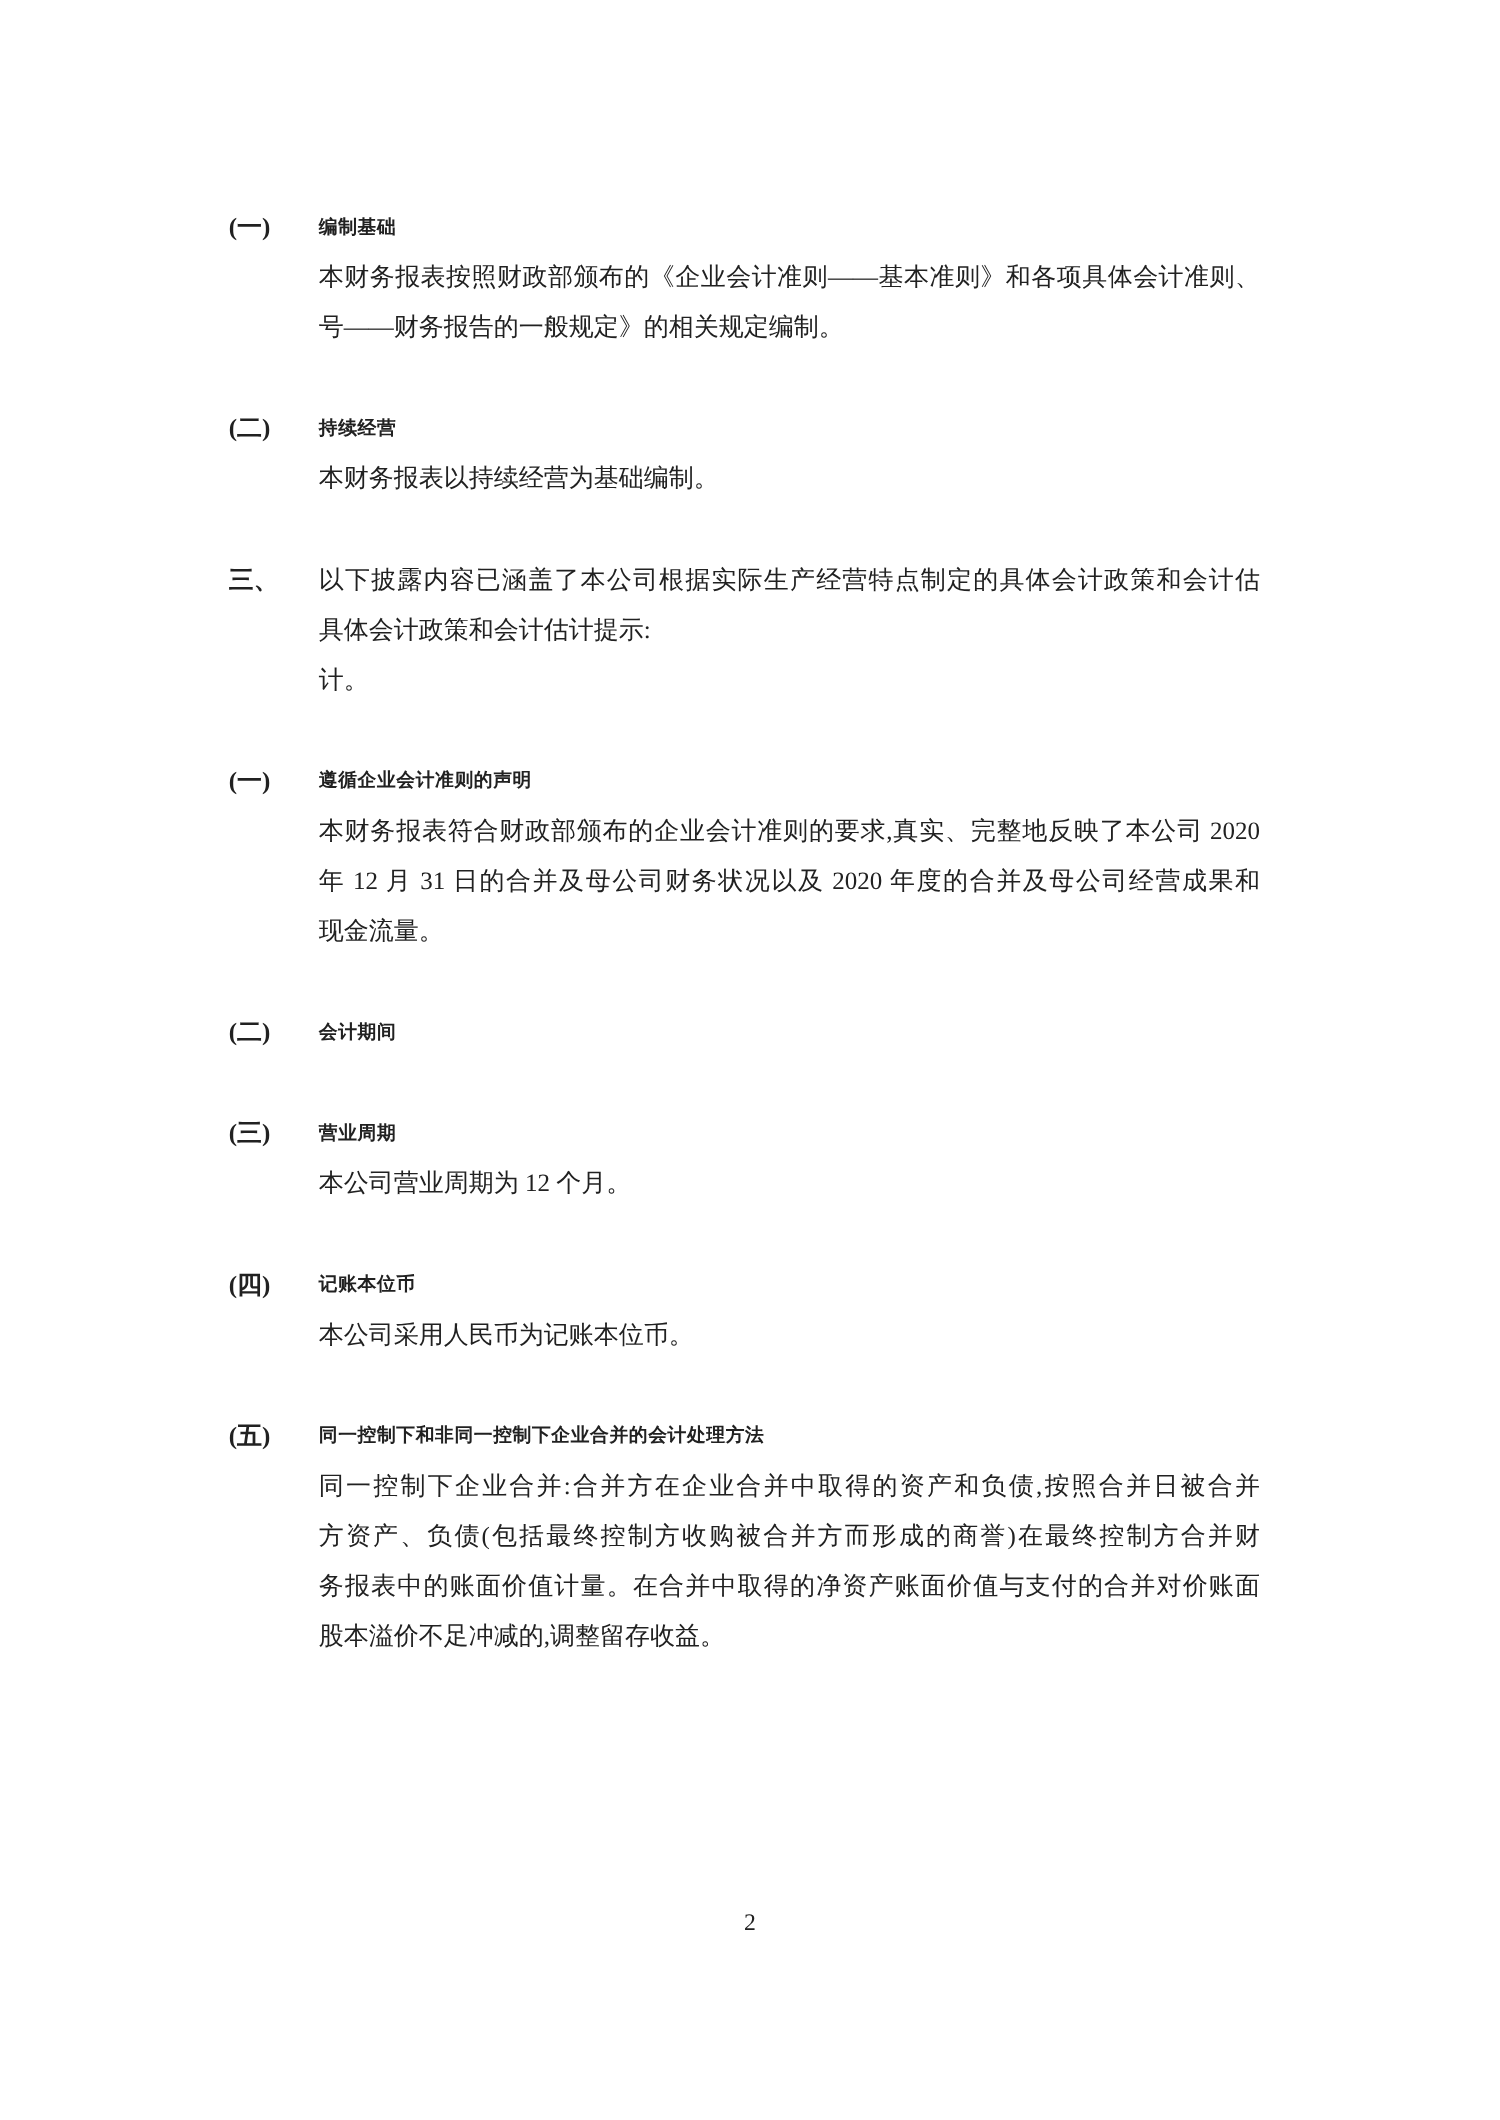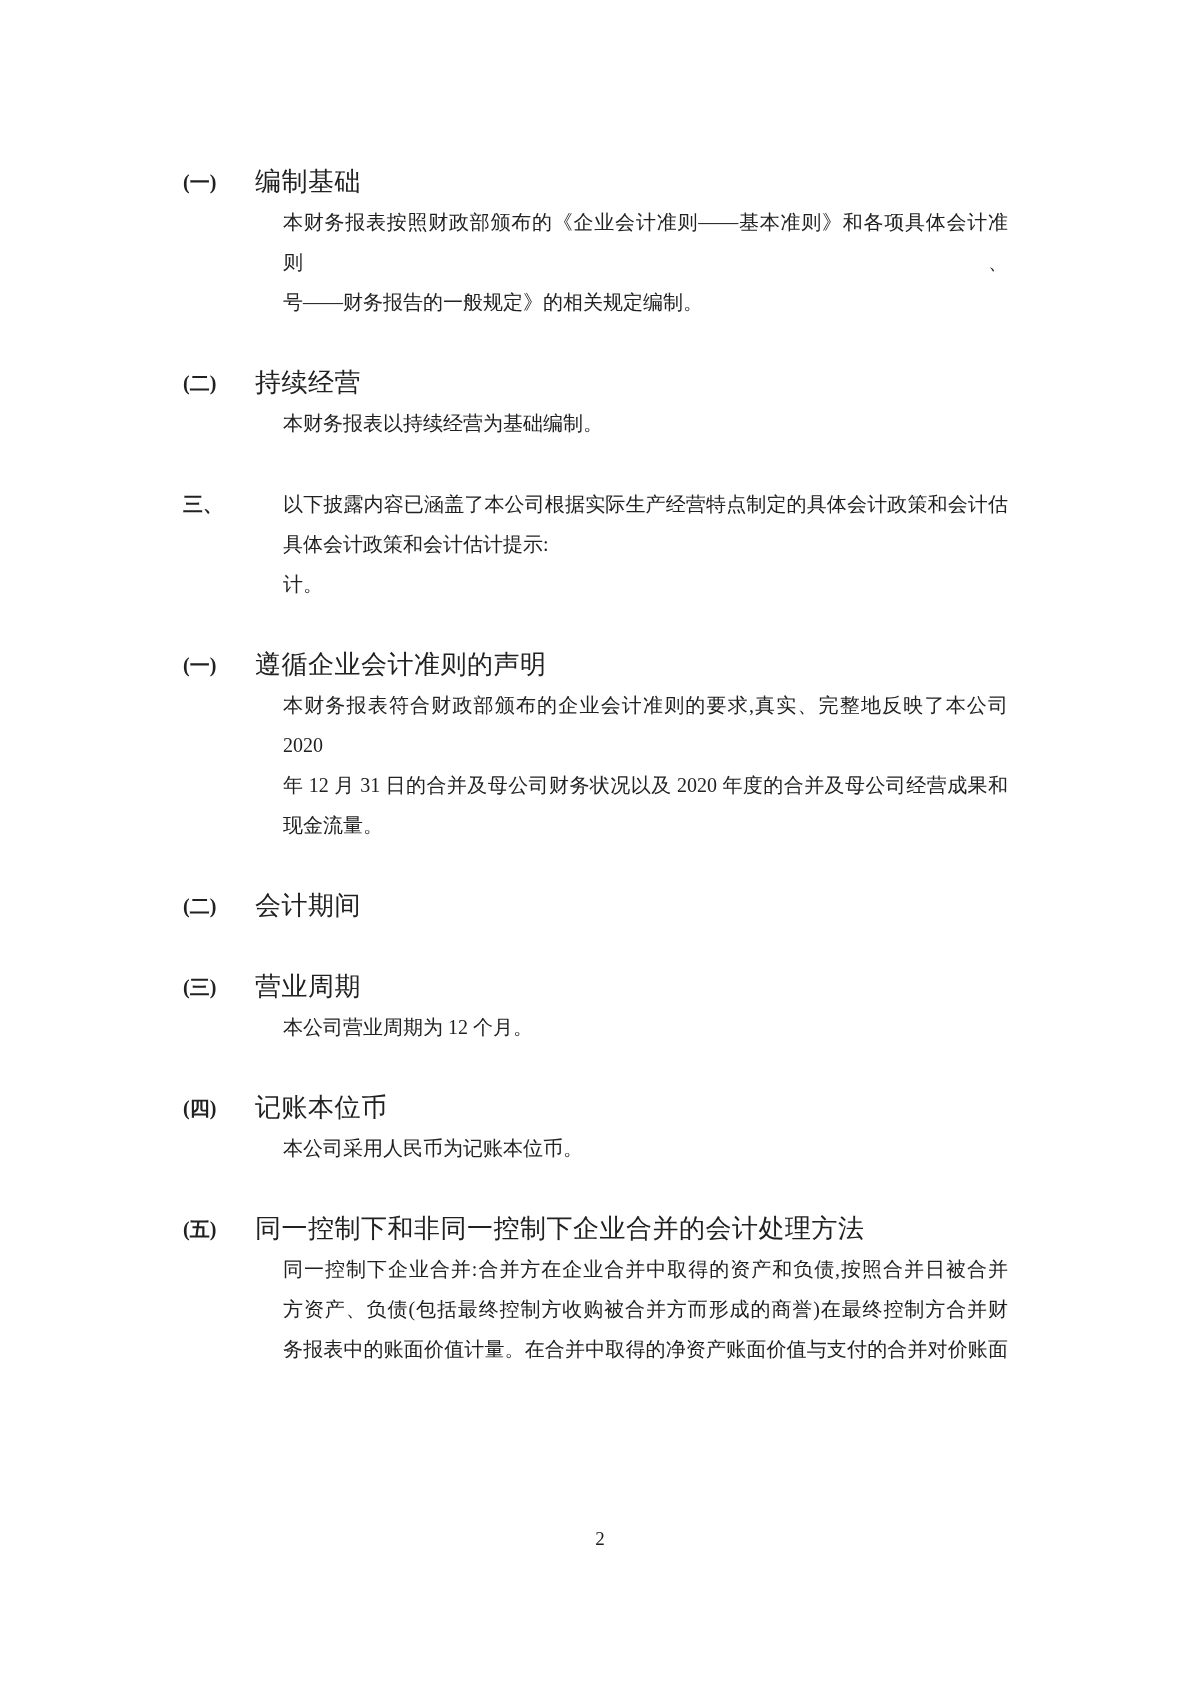--- a/index.html
+++ b/index.html
@@ -19,29 +19,28 @@
   .section-number {
     flex: 0 0 72px;
     width: 72px;
     font-weight: 700;
     font-size: 20px;
     line-height: 40px;
     white-space: nowrap;
   }
   .section-content { width: 753px; }
   .section-title {
-    font-weight: 400;
-    font-size: 26px;
+    font-weight: 700;
+    font-size: 15px;
     line-height: 40px;
     letter-spacing: 0.5px;
   }
   .body-line {
     font-size: 20px;
     line-height: 40px;
-    margin-left: 28px;
   }
   .body-line.fill {
     text-align: justify;
     text-align-last: justify;
   }
   .page-number {
     position: absolute;
     top: 1526px;
     left: 0;
     width: 100%;
@@ -108,17 +107,18 @@
           <div class="body-line">本公司采用人民币为记账本位币。</div>
         </div>
       </div>
       <div class="section">
         <div class="section-number">(五)</div>
         <div class="section-content">
           <div class="section-title">同一控制下和非同一控制下企业合并的会计处理方法</div>
           <div class="body-line fill">同一控制下企业合并:合并方在企业合并中取得的资产和负债,按照合并日被合并</div>
           <div class="body-line fill">方资产、负债(包括最终控制方收购被合并方而形成的商誉)在最终控制方合并财</div>
           <div class="body-line fill">务报表中的账面价值计量。在合并中取得的净资产账面价值与支付的合并对价账面</div>
+          <div class="body-line">股本溢价不足冲减的,调整留存收益。</div>
         </div>
       </div>
     </main>
   <div class="page-number">2</div>
 </div>
 
 </body></html>

